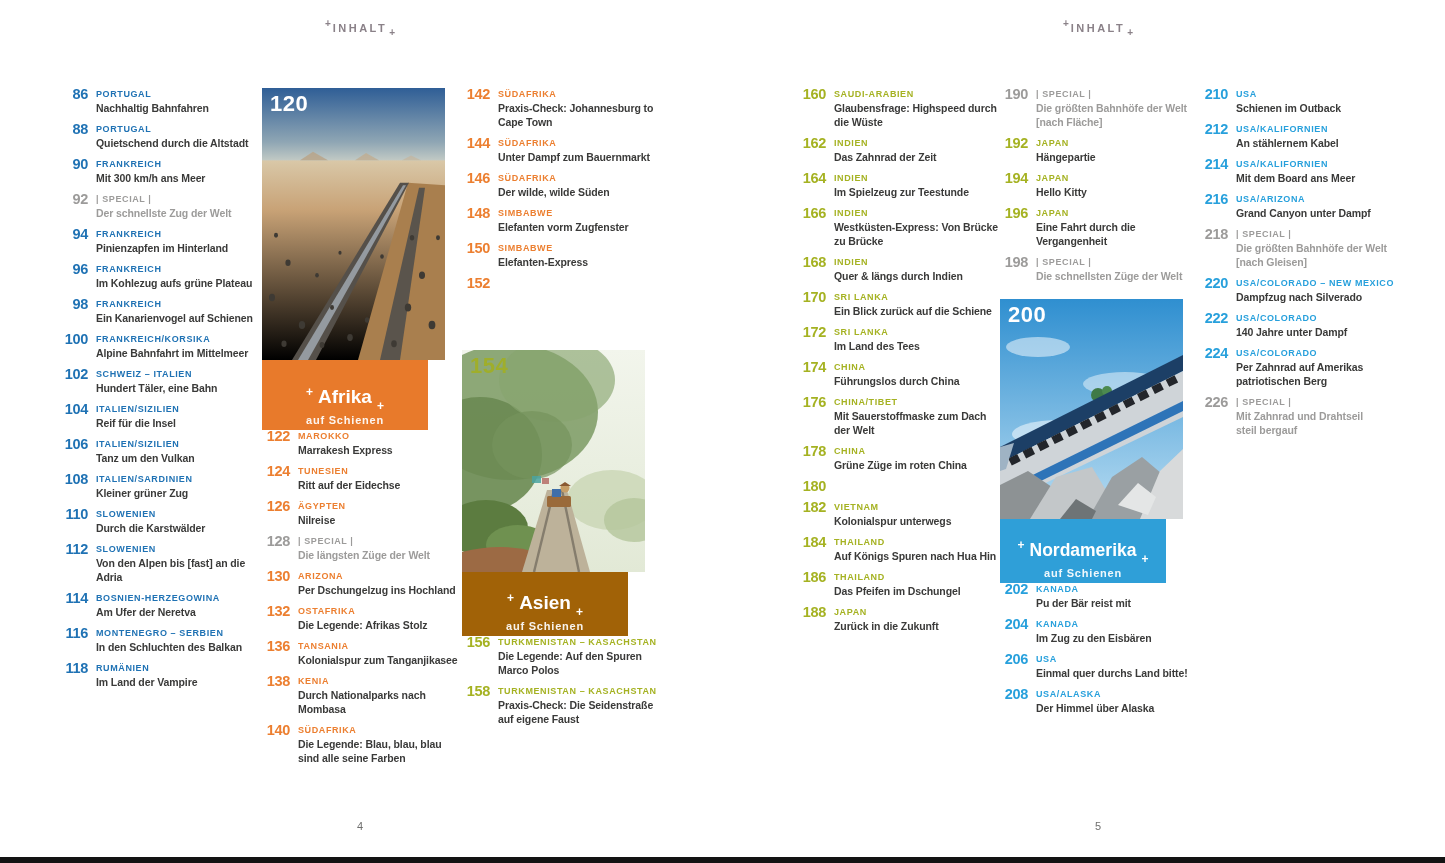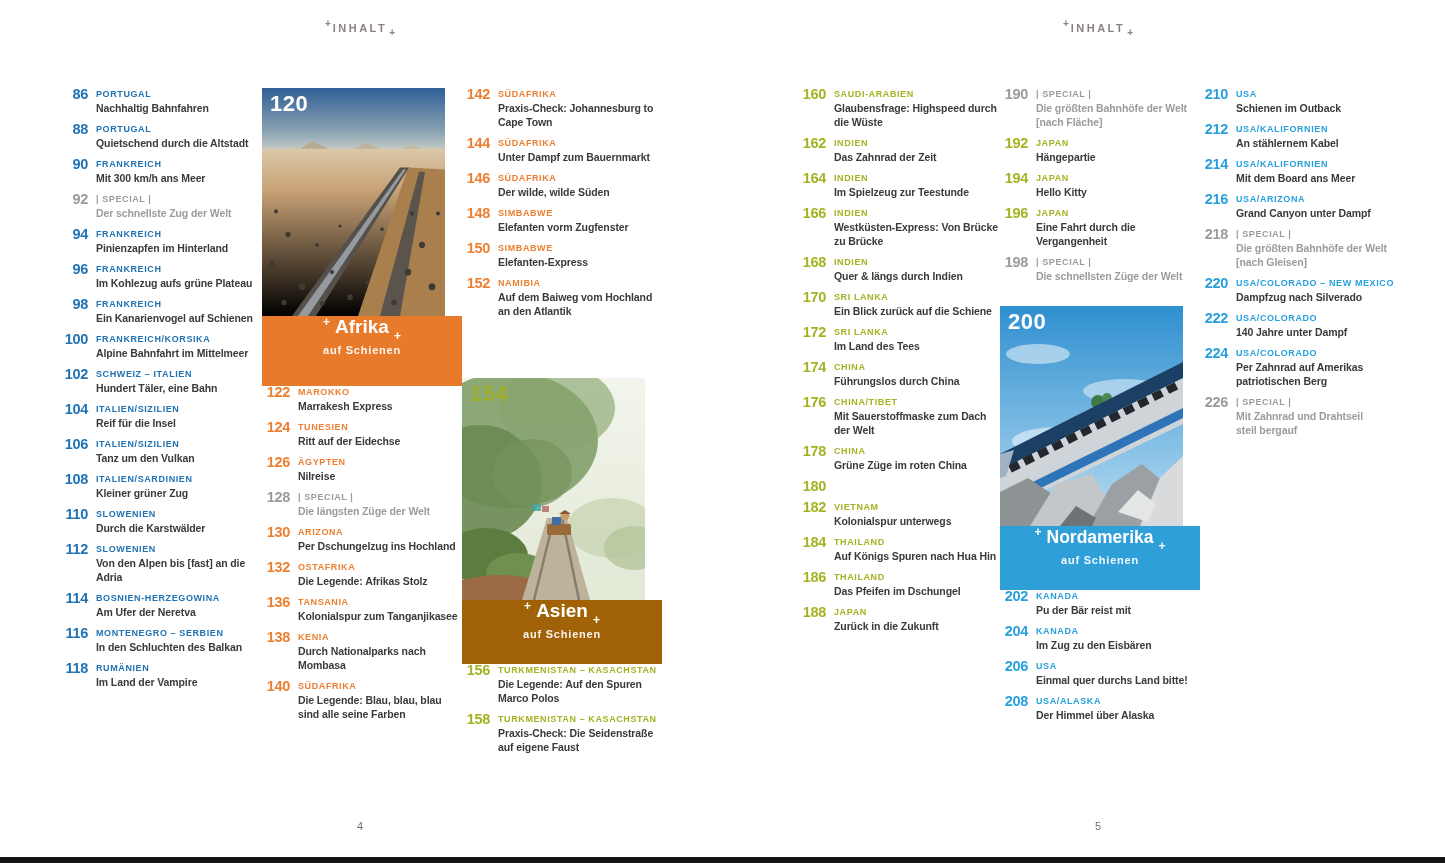--- a/index.html
+++ b/index.html
@@ -36,30 +36,30 @@
   .t-eu{color:#1f72b4}
   .t-af{color:#ec7f30}
   .t-as{color:#a5b222}
   .t-na{color:#27a0dc}
   .t-sp{color:#9c9b9a}
   .title.t-sp{color:#9c9b9a}
 
   
   .feature{width:183px}
   #fig-asia{margin-top:60px}
-  #fig-na{margin-top:23px}
+  #fig-na{margin-top:16px}
   .after-fig{}
   .photo{position:relative;width:183px;overflow:hidden;background:#ddd}
   .photo svg{display:block;width:100%;height:100%}
-  .ph-africa{height:228px}
+  .ph-africa{height:272px}
   .ph-asia{height:222px}
   .ph-na{height:220px}
   .photo-num{position:absolute;top:5px;left:8px;font-size:22px;font-weight:bold;color:#ffffff;line-height:1;letter-spacing:0.5px}
   .photo-num.green{color:#9fae2b}
-  .band{position:relative;width:200px;color:#ffffff;text-align:center;display:flex;flex-direction:column;justify-content:flex-start}
+  .band{position:relative;width:166px;color:#ffffff;text-align:center;display:flex;flex-direction:column;justify-content:flex-end}
   .band-af{background:#e87a2b;height:70px}
   .band-as{background:#a16207;height:64px}
   .band-na{background:#2f9fd8;height:64px}
   .l1wrap{line-height:22px}
   .l1{font-weight:bold;font-size:19px;display:inline-block}
   .band-na .l1{font-size:17.5px}
   .l2{font-weight:bold;font-size:11px;line-height:20px;opacity:.93;letter-spacing:0.8px}
   .bplus{display:inline-block;font-size:12px;font-weight:bold}
   .bpl{position:relative;top:-7px;left:-5px}
   .bpr{position:relative;top:7px;left:5px}
@@ -355,25 +355,20 @@
         </div>
         <div class="entry">
           <span class="num t-af">150</span>
           <span class="ebody">
             <span class="country t-af">SIMBABWE</span>
             <span class="title">Elefanten-Express</span>
           </span>
         </div>
         <div class="entry">
           <span class="num t-af">152</span>
-          <span class="ebody">
-            <span class="country t-af">NAMIBIA</span>
-            <span class="title">Auf dem Baiweg vom Hochland
-an den Atlantik</span>
-          </span>
         </div>
       </div>
     <figure class="feature" id="fig-asia">
       <div class="photo ph-asia">
         <svg viewBox="0 0 183 222" preserveAspectRatio="none">
           <defs>
             <linearGradient id="asBg" x1="0" y1="0" x2="0" y2="1">
               <stop offset="0" stop-color="#f2f5ec"></stop>
                 <stop offset="1" stop-color="#e2e9d6"></stop>
             </linearGradient>

